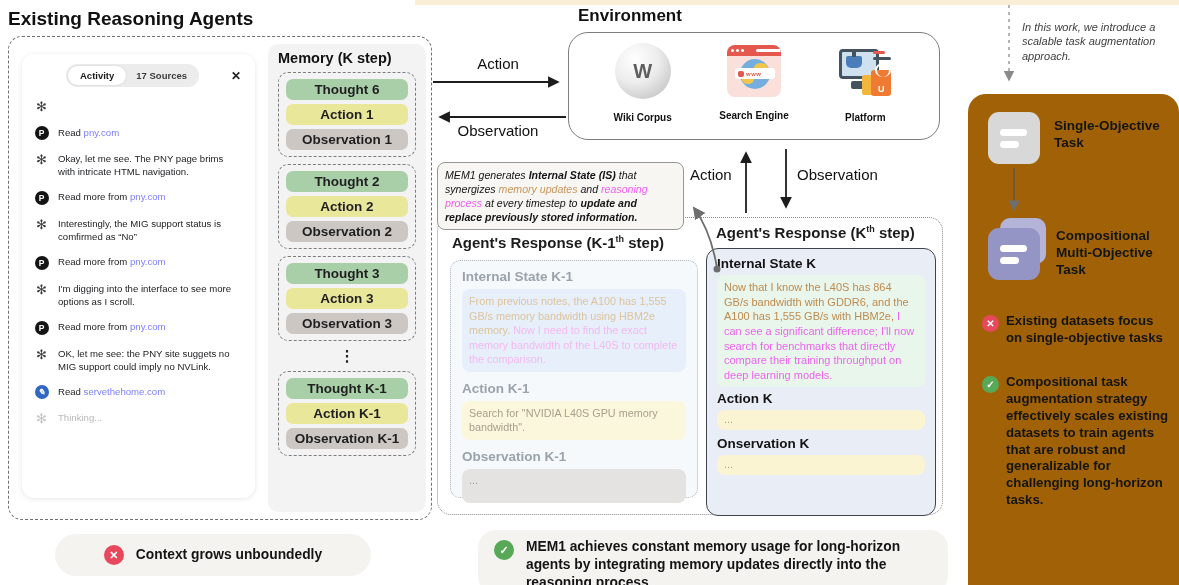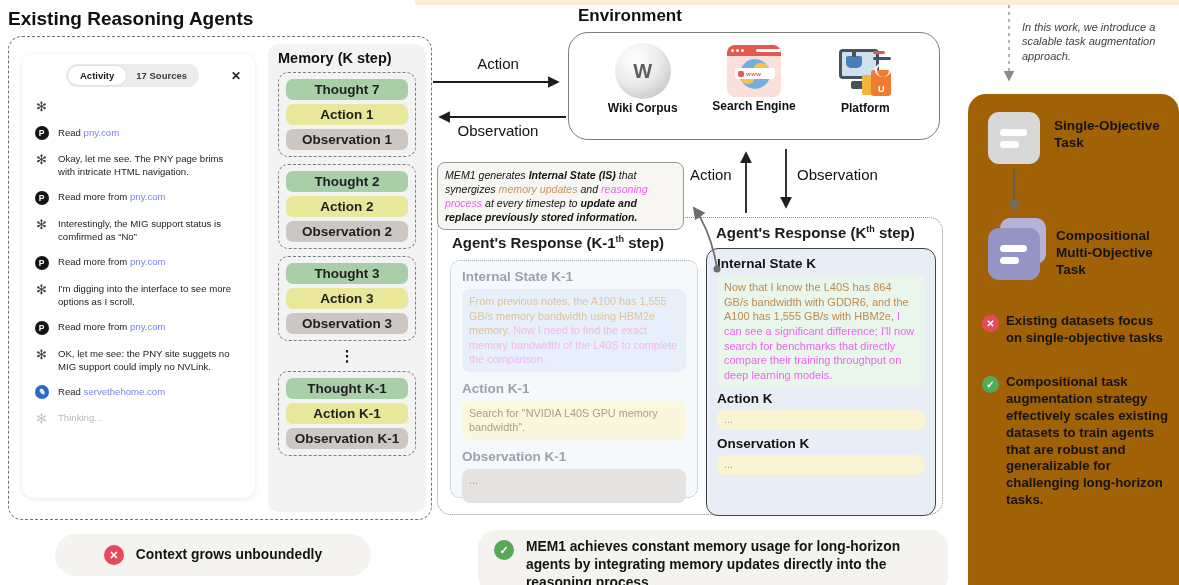--- a/index.html
+++ b/index.html
@@ -44,21 +44,21 @@
   .mem-pill { border-radius:7px; text-align:center; font-size:13.5px; font-weight:600; color:#1f1f1f; padding:3px 0; margin-bottom:4px; }
   .mem-pill:last-child { margin-bottom:0; }
   .pill-thought { background:#a9cfa9; }
   .pill-action { background:#e9e79a; }
   .pill-obs { background:#cdc7c3; }
   .mem-dots { text-align:center; font-size:15px; font-weight:700; color:#222; line-height:1; margin:4px 0 8px; }
 
   
   .env-box { left:568px; top:32px; width:372px; height:108px; background:#fff; border:1.5px solid #7d7d7d; border-radius:20px; display:flex; justify-content:space-around; align-items:flex-start; padding:10px 18px 0; }
   .env-item { display:flex; flex-direction:column; align-items:center; width:118px; }
-  .env-label { font-size:12px; font-weight:600; color:#111; margin-top:2px; white-space:nowrap; }
+  .env-label { font-size:10px; font-weight:600; color:#111; margin-top:13px; white-space:nowrap; }
   .wiki-globe { width:56px; height:56px; border-radius:50%; background:radial-gradient(circle at 35% 28%, #ffffff 0%, #ececec 45%, #cfcfcf 75%, #b5b5b5 100%); display:flex; align-items:center; justify-content:center; color:#5f5f5f; font-weight:700; font-size:20px; }
   .browser { position:relative; width:54px; height:52px; background:#fbdfdb; border-radius:8px; overflow:hidden; margin-top:2px; }
   .browser-top { position:absolute; left:0; top:0; width:100%; height:11px; background:#e4584d; display:flex; align-items:center; gap:2px; padding-left:4px; }
   .browser-top i { width:3px; height:3px; border-radius:50%; background:#fff; }
   .browser-top b { margin-left:10px; width:26px; height:3px; background:#fff; border-radius:2px; }
   .globe2 { position:absolute; left:13px; top:14px; width:30px; height:30px; border-radius:50%; background:#74aede; overflow:hidden; }
   .globe2 i { position:absolute; left:14px; top:4px; width:14px; height:10px; background:#f3c64b; border-radius:50%; }
   .globe2 b { position:absolute; left:2px; top:16px; width:12px; height:9px; background:#f3c64b; border-radius:50%; }
   .searchbar { position:absolute; left:8px; top:23px; width:40px; height:11px; background:#fff; border-radius:3px; display:flex; align-items:center; gap:2px; padding:0 3px; }
   .searchbar b { width:6px; height:6px; background:#e4584d; border-radius:2px; }
@@ -201,21 +201,21 @@
     </div>
     <div class="msg">
       <span class="msg-icon ic-openai faded">✻</span>
       <span class="msg-text faded">Thinking...</span>
     </div>
   </div>
 
   <div class="abs memory">
     <div class="memory-title">Memory (K step)</div>
     <div class="mem-group">
-      <div class="mem-pill pill-thought">Thought 7</div>
+      <div class="mem-pill pill-thought">Thought 6</div>
       <div class="mem-pill pill-action">Action 1</div>
       <div class="mem-pill pill-obs">Observation 1</div>
     </div>
     <div class="mem-group">
       <div class="mem-pill pill-thought">Thought 2</div>
       <div class="mem-pill pill-action">Action 2</div>
       <div class="mem-pill pill-obs">Observation 2</div>
     </div>
     <div class="mem-group">
       <div class="mem-pill pill-thought">Thought 3</div>

